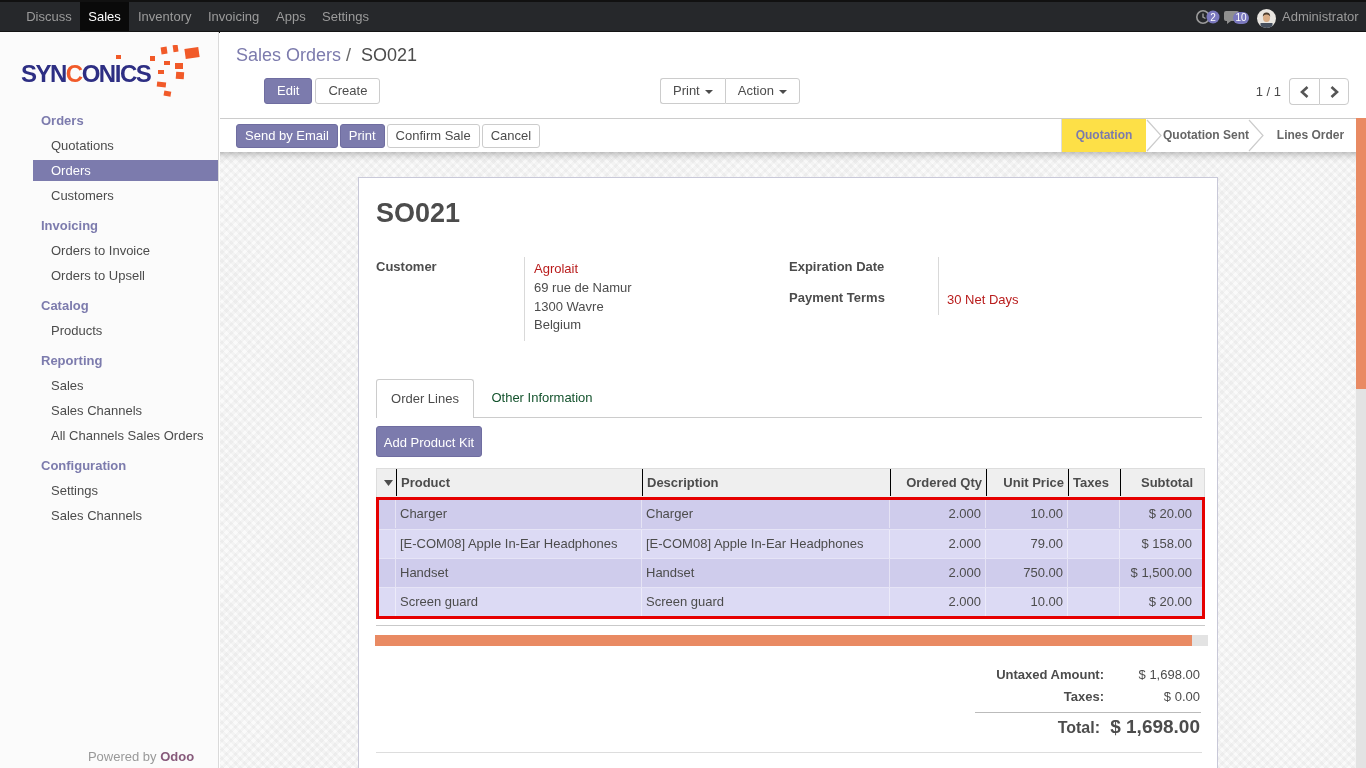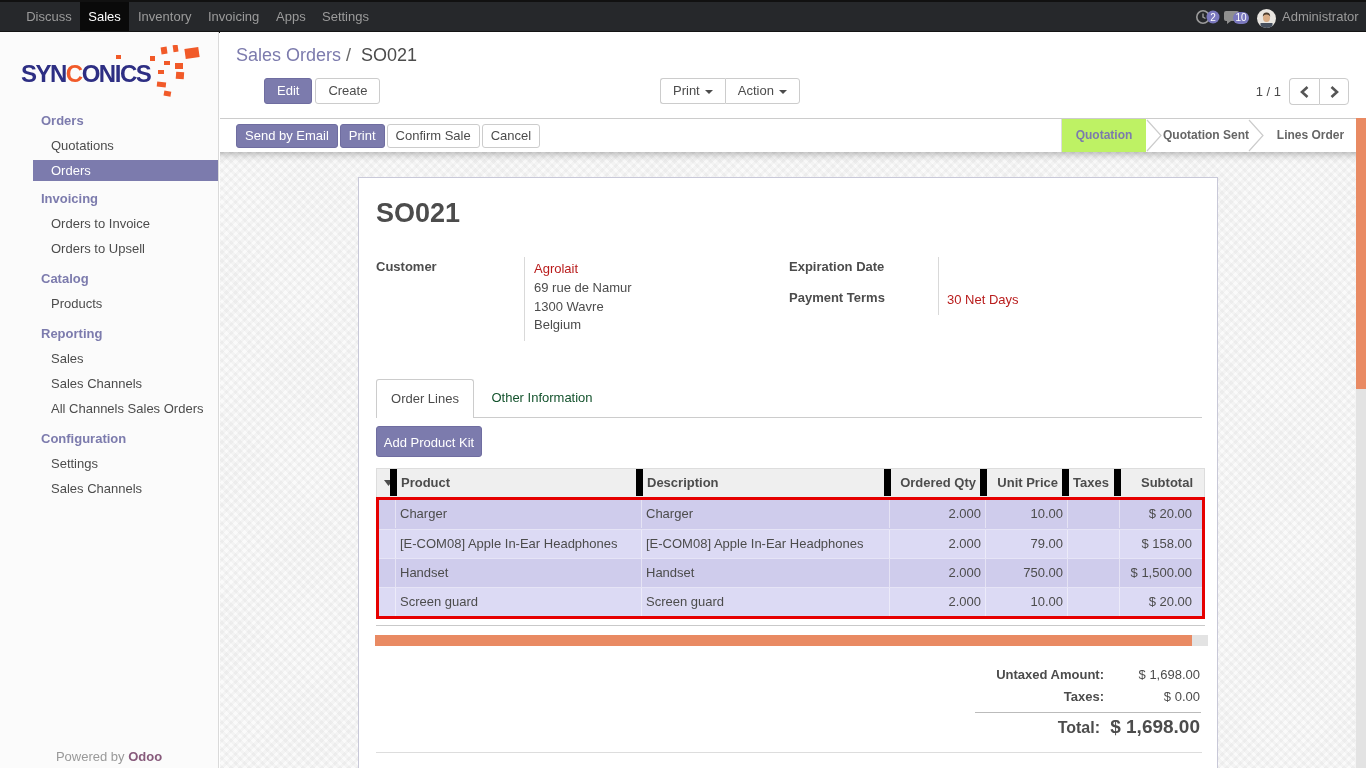--- a/index.html
+++ b/index.html
@@ -18,21 +18,21 @@
 #logo { position:relative; height:76px; }
 .logotext { position:absolute; left:21px; top:28px; font-weight:bold; font-size:24px; letter-spacing:-1.5px; color:#2d2e83; white-space:nowrap; }
 .logotext .or { color:#f15a29; }
 .idot { position:relative; }
 .idot:before { content:""; position:absolute; left:1px; top:-5px; width:5px; height:4px; background:#f15a29; }
 #menu { list-style:none;margin-left:33px; }
 #menu li { height:25px; line-height:25px; padding-left:18px; font-size:13px; color:#4c4c4c; white-space:nowrap; }
 #menu li.hdr { padding-left:8px; color:#7c7bad; font-weight:bold; margin-top:5px; }
 #menu li.hdr:first-child { margin-top:0; }
 #menu li.sel { background:#7c7bad; color:#fff; height:21px; line-height:21px; margin:2px 0; }
-#powered { position:absolute; bottom:4px; width:100%; text-align:center; color:#999; font-size:13px; }
+#powered { position:absolute; bottom:4px; width:100%; text-align:center; color:#999; font-size:13px;margin-left:32px; }
 #powered b { color:#875a7b; }
 
 
 #cpanel { position:absolute; left:220px; top:32px; width:1146px; height:86px; background:#fff; }
 #crumb { position:absolute; left:16px; top:13px; font-size:18px; color:#7c7bad; }
 #crumb .sep { color:#666; }
 #crumb .cur { color:#4c4c4c; }
 .btn { display:inline-block; height:26px; line-height:24px; padding:0 12px; border:1px solid #ccc; border-radius:3px; background:#fff; color:#4c4c4c; font-size:13px; text-align:center; }
 .btn.purple { background:#7c7bad; border-color:#6f6da0; color:#fff; }
 #editrow { position:absolute; left:16px; top:46px;margin-left:28px; }
@@ -49,21 +49,21 @@
 #pagerbtns .btn:first-child { border-radius:4px 0 0 4px; border-right:none; }
 #pagerbtns .btn:last-child { border-radius:0 4px 4px 0; }
 
 
 #statusbar { position:absolute; left:220px; top:118px; width:1146px; height:34px; background:#fff; border-top:1px solid #ccc; }
 #statusbtns { position:absolute; left:16px; top:5px; }
 #statusbtns .btn { height:24px; line-height:22px; margin-right:2px; padding:0 8px; }
 #pipeline { position:absolute; right:10px; top:0; height:33px; border-left:1px solid #ddd; }
 #pipeline .seg { float:left; height:33px; line-height:33px; font-weight:bold; font-size:12px; color:#666; text-align:center; white-space:nowrap; }
 #pipeline .s1 { width:84px; } #pipeline .s2 { width:85px; } #pipeline .s3 { width:91px; }
-#pipeline .seg.active { color:#7c7bad; background:#bef264; }
+#pipeline .seg.active { color:#7c7bad; background:#fde047; }
 #pipeline svg { float:left; }
 
 
 #formbg { position:absolute; left:220px; top:152px; width:1146px; height:616px;
   background-color:#fafafa;
   background-image:repeating-linear-gradient(45deg,rgba(0,0,0,0.026) 0 3.2px,transparent 3.2px 6.4px),
                    repeating-linear-gradient(135deg,rgba(0,0,0,0.026) 0 3.2px,transparent 3.2px 6.4px);
   box-shadow:inset 0 11px 10px -10px rgba(0,0,0,0.35);
 }
 #sheet { position:absolute; left:138px; top:25px; width:860px; height:640px; background:#fff; border:1px solid #c8c8d8; }
@@ -77,21 +77,21 @@
 
 
 #tabbar { position:absolute; left:17px; top:201px; width:826px; height:39px; border-bottom:1px solid #ccc; }
 #tab1 { position:absolute; left:0; top:0; width:98px; height:39px; background:#fff; border:1px solid #ccc; border-bottom:none; border-radius:3px 3px 0 0; line-height:38px; text-align:center; color:#4c4c4c; }
 #tab2 { position:absolute; left:98px; top:0; width:136px; height:39px; line-height:38px; text-align:center; color:#14532d; }
 #addbtn { position:absolute; left:17px; top:248px; width:106px; height:31px; line-height:31px; padding:0; }
 
 
 #otable { position:absolute; left:17px; top:290px; width:829px; }
 #thead { height:29px; background:#efefef; border:1px solid #ddd; border-bottom:none; }
-#thead .hc { float:left; height:27px; line-height:27px; font-weight:bold; color:#4c4c4c; padding:0 4px; border-right:7px solid #000000; white-space:nowrap; overflow:hidden; }
+#thead .hc { float:left; height:27px; line-height:27px; font-weight:bold; color:#4c4c4c; padding:0 4px; border-right:1px solid #000000; white-space:nowrap; overflow:hidden; }
 #thead .hc:last-child { border-right:none; }
 #thead .hc.r { text-align:right; }
 #redblock { border:3px solid #e60000; }
 .drow { height:29px; }
 .drow + .drow { border-top:1px solid #e6e4f6; }
 .drow.odd { background:#cfccec; }
 .drow.even { background:#dcdaf4; }
 .drow .dc { float:left; height:28px; line-height:28px; padding:0 4px; white-space:nowrap; overflow:hidden; border-right:1px solid rgba(255,255,255,0.45); }
 .drow .dc:last-child { border-right:none; }
 .drow .dc.r { text-align:right; }
@@ -167,20 +167,21 @@
         <rect x="26" y="27" width="8" height="7" transform="rotate(4 30 30)"></rect>
         <rect x="35" y="3" width="14" height="10" transform="rotate(-8 42 8)"></rect>
         <rect x="23" y="0" width="5" height="7" transform="rotate(-8 25 3)"></rect>
       </g>
     </svg>
   </div>
   <ul id="menu">
     <li class="hdr">Orders</li>
     <li>Quotations</li>
     <li class="sel">Orders</li>
+    <li>Customers</li>
     <li class="hdr">Invoicing</li>
     <li>Orders to Invoice</li>
     <li>Orders to Upsell</li>
     <li class="hdr">Catalog</li>
     <li>Products</li>
     <li class="hdr">Reporting</li>
     <li>Sales</li>
     <li>Sales Channels</li>
     <li>All Channels Sales Orders</li>
     <li class="hdr">Configuration</li>

